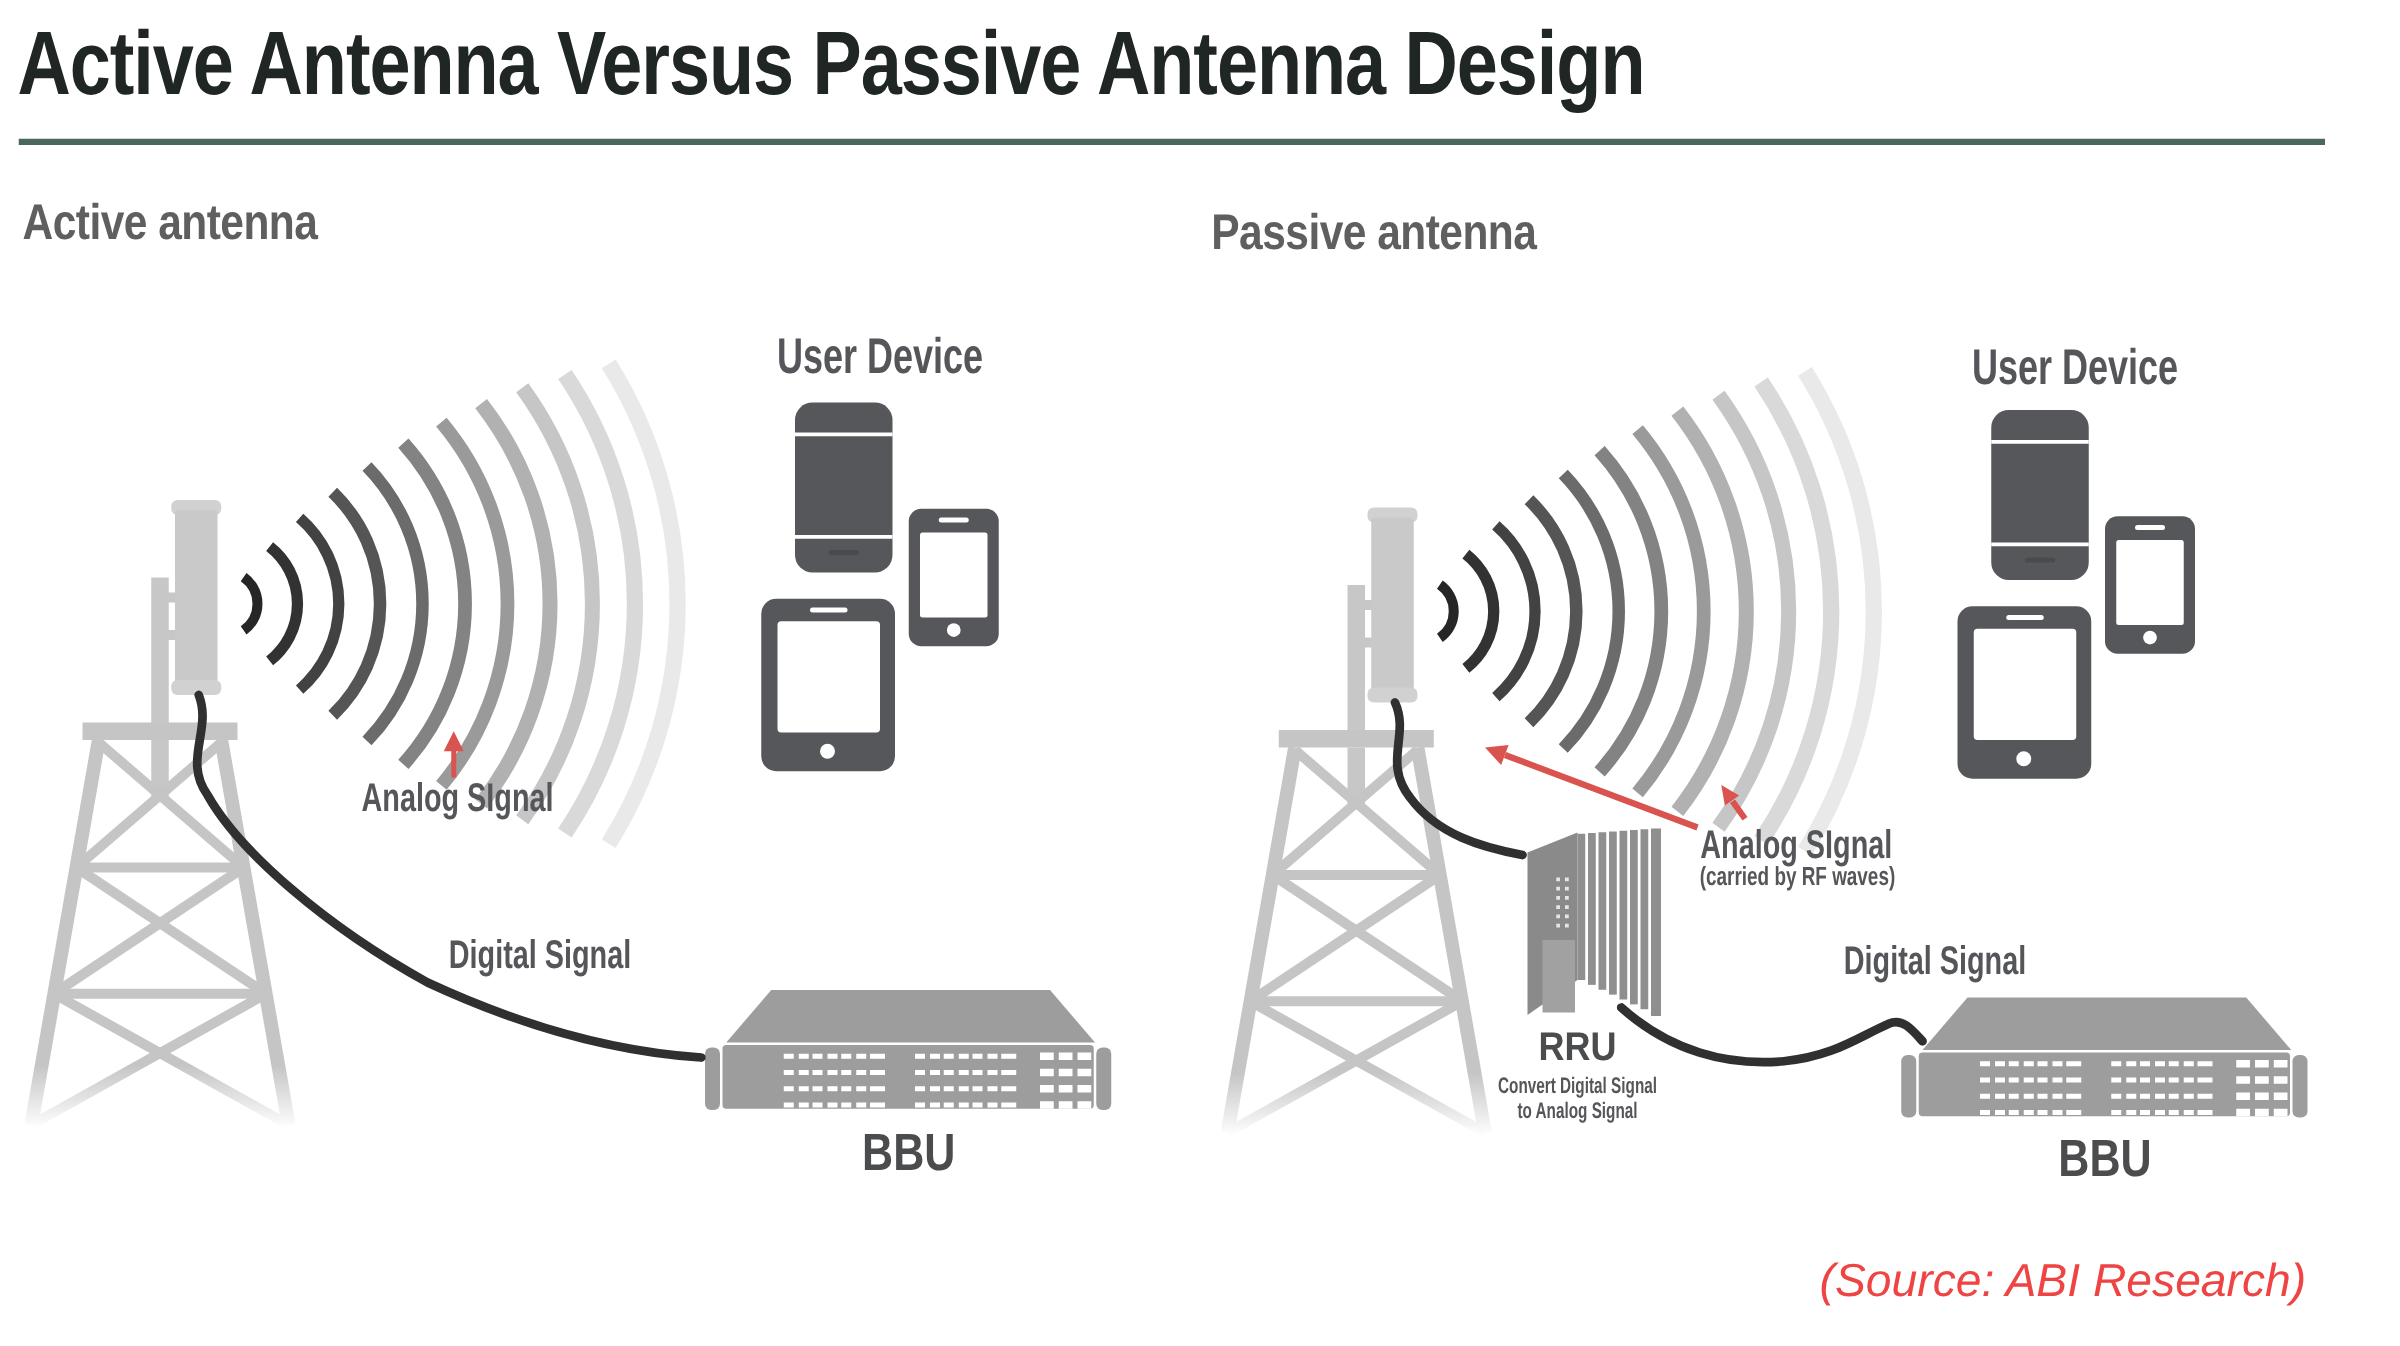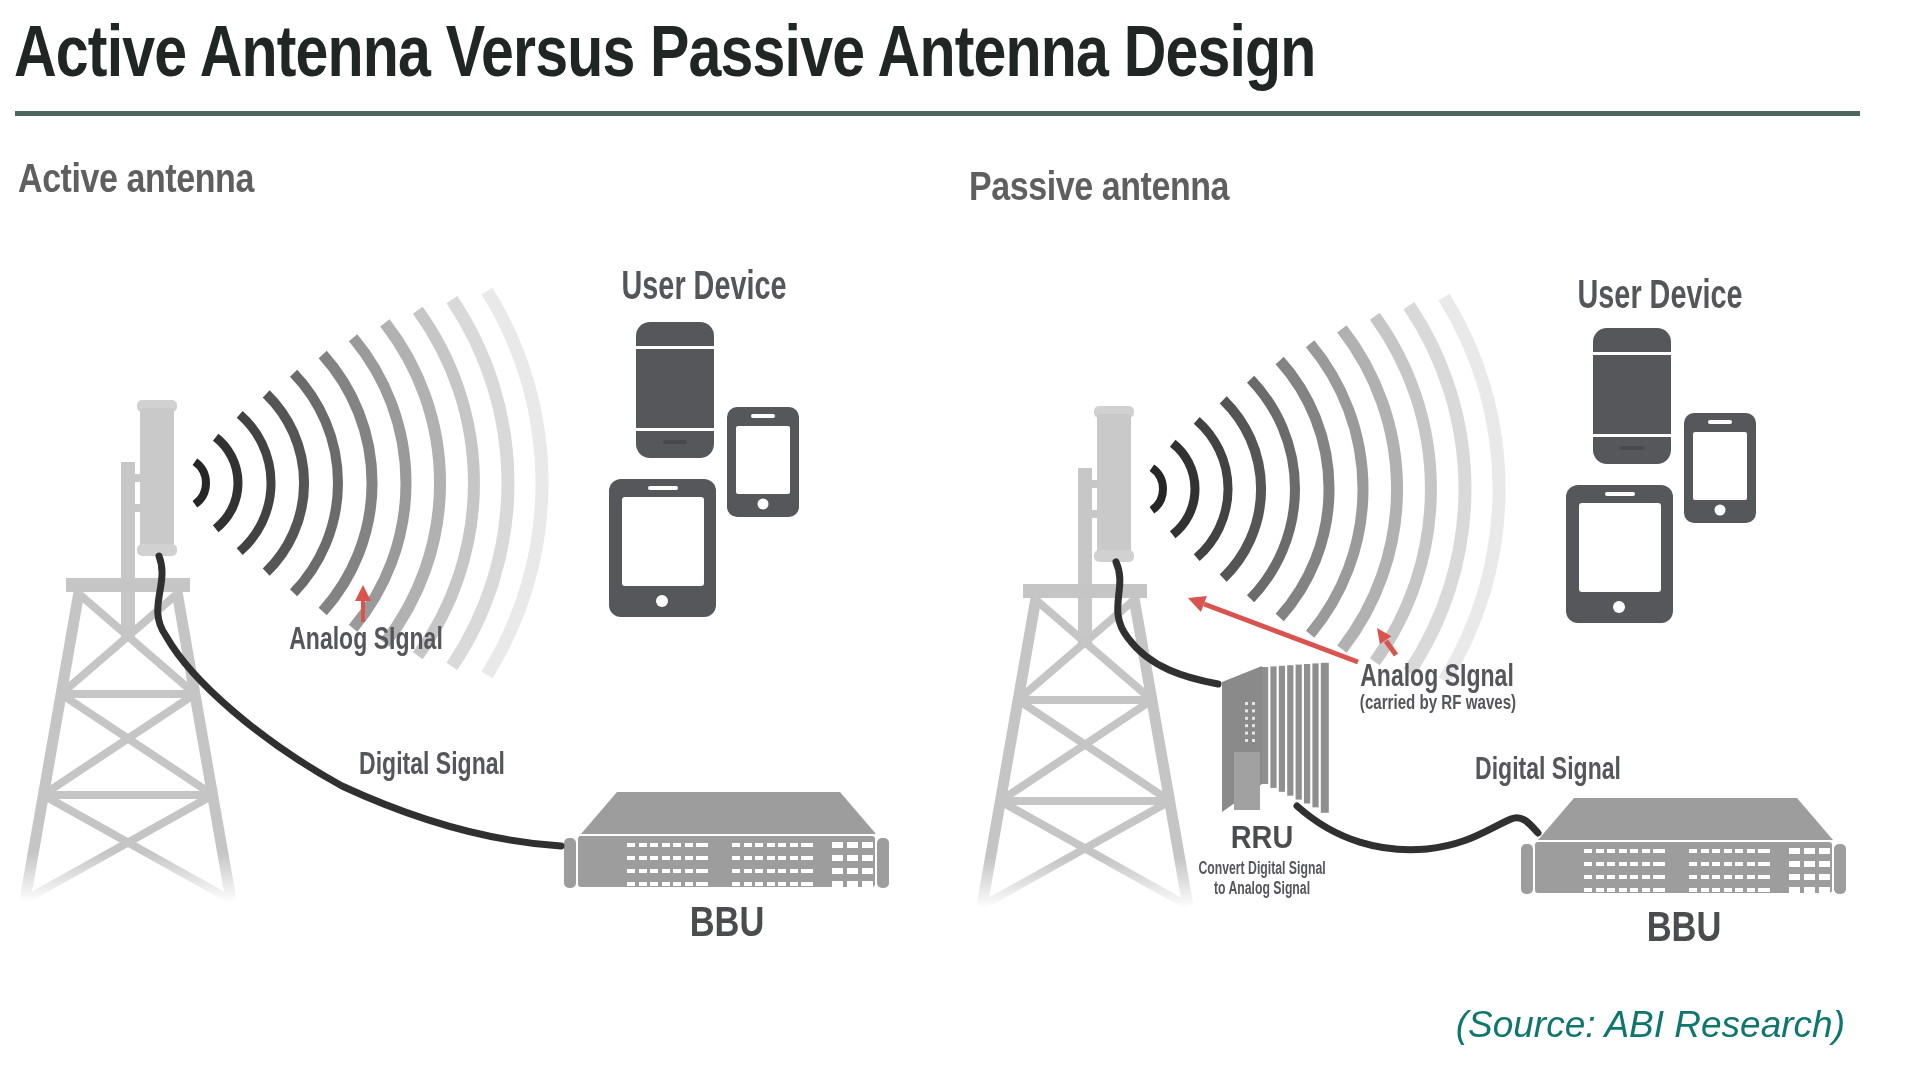--- a/index.html
+++ b/index.html
@@ -7,21 +7,21 @@
        font-family:"Liberation Sans","DejaVu Sans",sans-serif;}
   .abs{position:absolute;}
   #page-title{left:14px;top:10px;font-size:72px;font-weight:700;color:#202623;
       letter-spacing:-1px;white-space:nowrap;transform:scaleX(0.82);transform-origin:left top;}
   #title-rule{left:15px;top:111px;width:1845px;height:5px;background:#4a665d;}
   .sec-head{font-size:40px;font-weight:700;color:#5f5f5f;letter-spacing:-0.5px;
       white-space:nowrap;transform:scaleX(0.85);transform-origin:left top;}
   .lbl{font-weight:700;color:#55565a;white-space:nowrap;text-align:center;
       transform:translateX(-50%) scaleX(0.72);transform-origin:center top;line-height:1.05;}
   .lbl.dark{color:#4b4c4e;}
-  #source-note{right:75px;top:1004px;font-size:37px;font-style:italic;color:#0f766e;white-space:nowrap;}
+  #source-note{right:75px;top:1004px;font-size:37px;font-style:italic;color:#ef4444;white-space:nowrap;}
   svg{position:absolute;left:0;top:0;}
 </style>
 </head>
 <body>
 
 <svg width="1920" height="1077" viewBox="0 0 1920 1077">
   <defs>
     <linearGradient id="fadeW" x1="0" y1="0" x2="0" y2="1">
       <stop offset="0" stop-color="#ffffff" stop-opacity="0"></stop>
       <stop offset="0.85" stop-color="#ffffff" stop-opacity="1"></stop>

